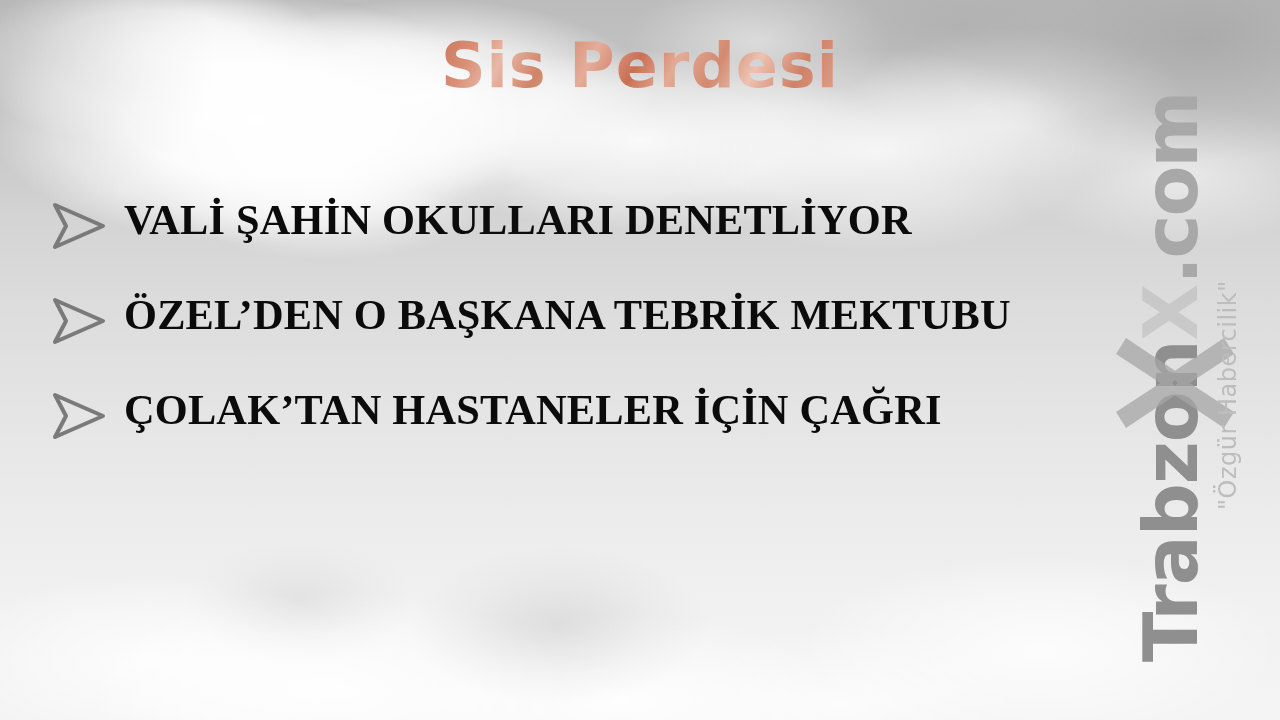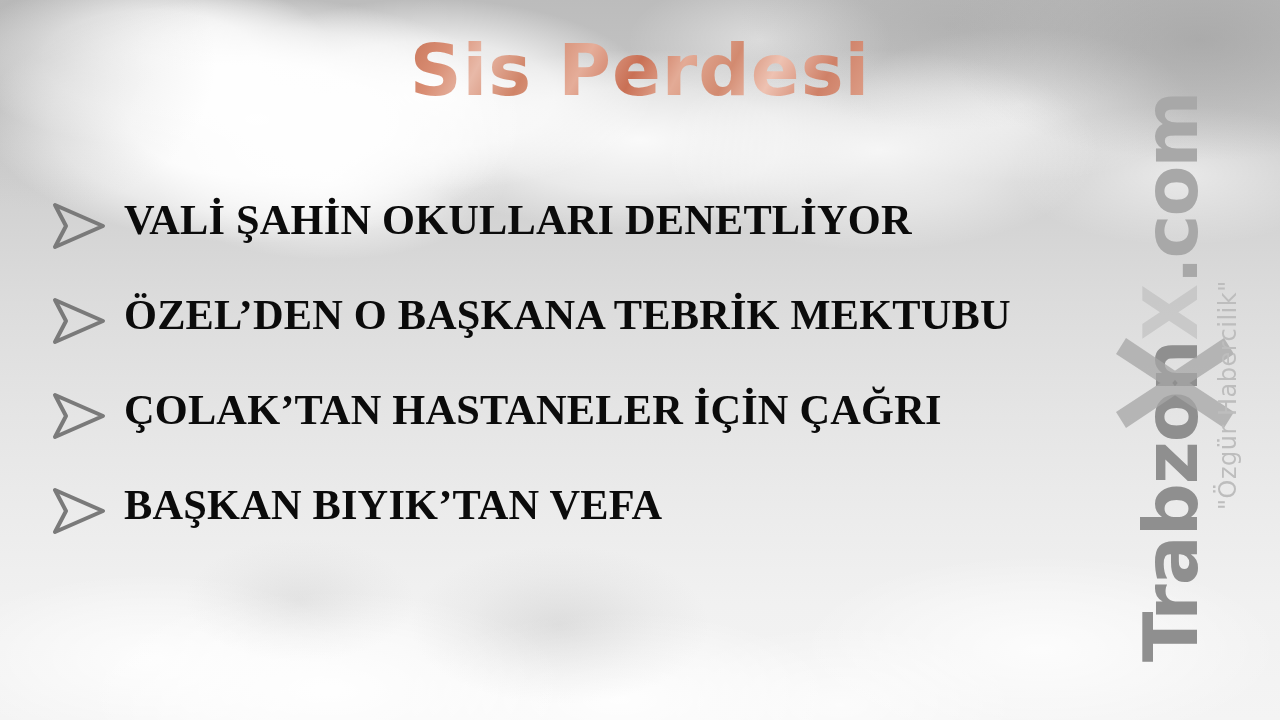--- a/index.html
+++ b/index.html
@@ -90,21 +90,21 @@
     top: 34px;
     left: 0;
     width: 1280px;
     text-align: center;
   }
 
   #title {
     display: inline-block;
     font-family: "DejaVu Sans", sans-serif;
     font-weight: 700;
-    font-size: 72px;
+    font-size: 62px;
     line-height: 1.02;
     letter-spacing: 1px;
     margin: 0;
     background-image:
       linear-gradient(118deg,
         #c9765a 0%,
         #d98e74 9%,
         #e8b9a8 17%,
         #d08468 27%,
         #e5ad99 38%,
@@ -270,28 +270,20 @@
 
     <li class="headline-row">
       <span class="bullet-icon">
         <svg viewBox="0 0 64 56" width="64" height="56" aria-hidden="true">
           <path d="M9 7 L57 28 L9 49 L20 28 Z" fill="none" stroke="#7a7a7a" stroke-width="4" stroke-linejoin="round" stroke-linecap="round"></path>
         </svg>
       </span>
       <span class="headline-text">ÇOLAK’TAN HASTANELER İÇİN ÇAĞRI</span>
     </li>
 
-    <li class="headline-row">
-      <span class="bullet-icon">
-        <svg viewBox="0 0 64 56" width="64" height="56" aria-hidden="true">
-          <path d="M9 7 L57 28 L9 49 L20 28 Z" fill="none" stroke="#7a7a7a" stroke-width="4" stroke-linejoin="round" stroke-linecap="round"></path>
-        </svg>
-      </span>
-      <span class="headline-text">BAŞKAN BIYIK’TAN VEFA</span>
-    </li>
 
   </ul>
 
   <div id="watermark">
     <div id="wm-rotor">
       <div id="wm-stack">
 
         <div id="wm-brand"><span>Trabzon</span><span class="brand-x">X</span><span class="brand-dotcom">.com</span></div>
 
         <span id="wm-x-glyph">

